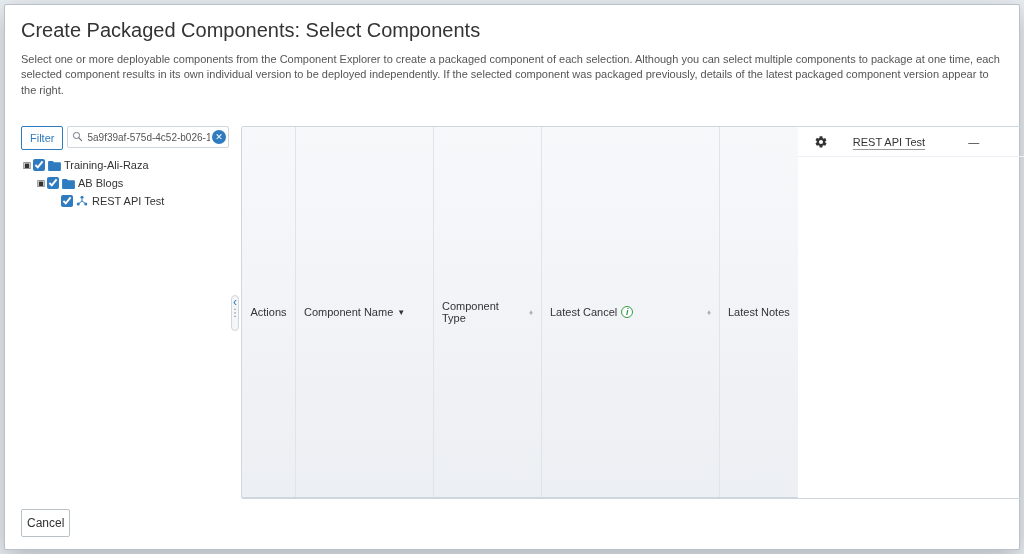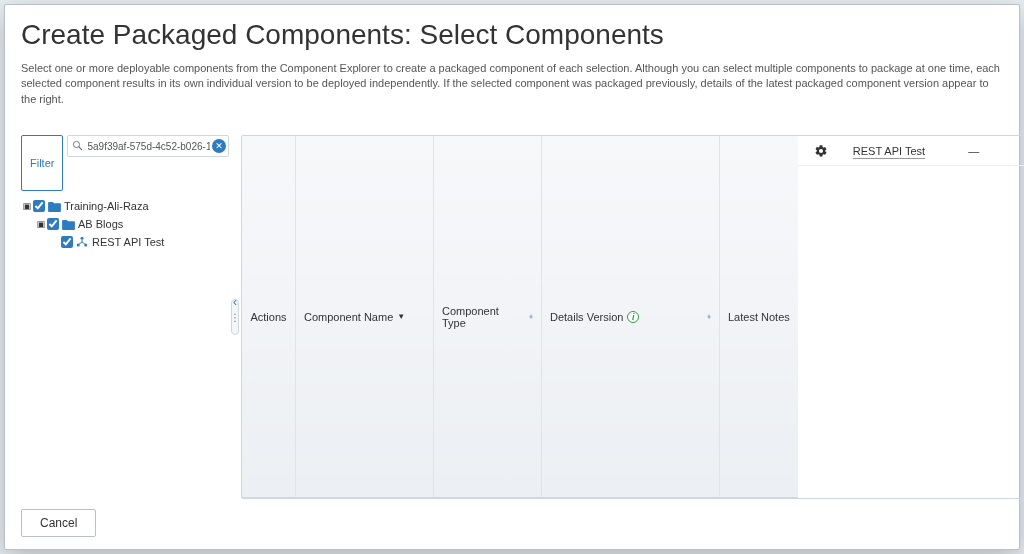--- a/index.html
+++ b/index.html
@@ -19,21 +19,21 @@
     left:4px; right:4px; top:4px; bottom:4px;
     background:#fff;
     border:1px solid #b8c0c8;
     border-radius:2px;
     box-shadow: 0 8px 28px rgba(0,0,0,0.25);
     display:flex;
     flex-direction: column;
     padding: 14px 16px 12px 16px;
   }
   .title {
-    font-size: 28px;
+    font-size: 20px;
     color: #333;
     font-weight: 400;
     margin-bottom: 10px;
   }
   .instructions {
     font-size: 11px;
     color: #555;
     line-height: 1.4;
     margin-bottom: 28px;
   }
@@ -53,21 +53,21 @@
     display:flex;
     align-items:stretch;
     gap:4px;
     margin-bottom:6px;
   }
   .filter-btn {
     border:1px solid #2f7bbf;
     background:#fff;
     color:#2f7bbf;
     font-size:11px;
-    padding: 21px 8px;
+    padding: 5px 8px;
     border-radius:2px;
     cursor:pointer;
   }
   .search-wrap {
     flex:1;
     position:relative;
     display:flex;
     align-items:center;
     border:1px solid #cfd6de;
     border-radius:2px;
@@ -260,21 +260,21 @@
     display:flex;
     justify-content:space-between;
     align-items:center;
     margin-top:10px;
   }
   .btn-secondary {
     border:1px solid #b8c0c8;
     background:#fff;
     color:#333;
     font-size:12px;
-    padding:6px 18px;
+    padding:6px 5px;
     border-radius:2px;
     cursor:pointer;
   }
   .btn-primary {
     border:1px solid #0b2b4a;
     background:#103a63;
     color:#fff;
     font-size:12px;
     font-weight:600;
     padding:6px 14px;
@@ -355,21 +355,21 @@
         </div>
         <div class="th col-name">
           <span>Component Name</span>
           <span class="sort-ind">▼</span>
         </div>
         <div class="th col-type">
           <span>Component Type</span>
           <span class="sort-ind sort-dim">♦</span>
         </div>
         <div class="th col-ver">
-          <span>Details Version</span>
+          <span>Latest Cancel</span>
           <span class="info-dot">i</span>
           <span class="sort-ind sort-dim" style="margin-left:auto">♦</span>
         </div>
         <div class="th col-notes">
           <span>Latest Notes</span>
         </div>
       </div>
 
       <div class="tbody">
         <div class="tr">

